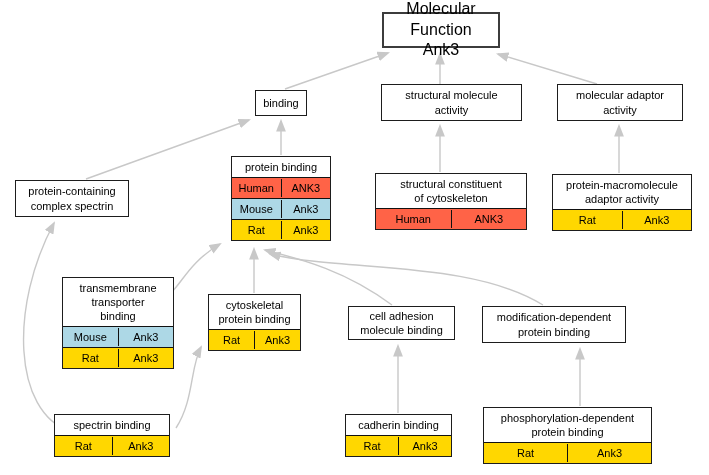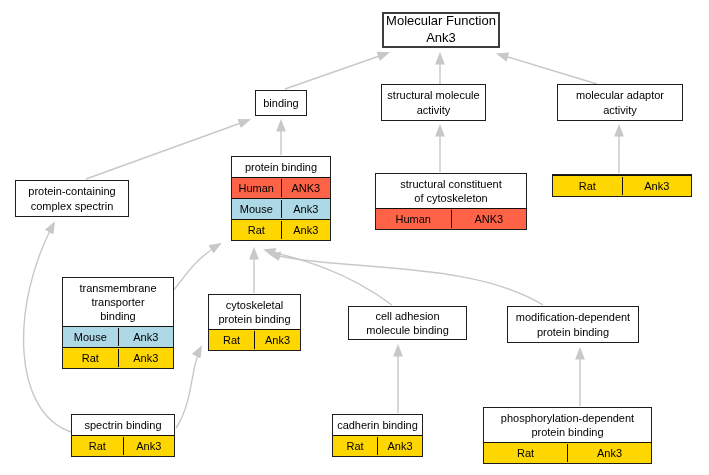--- a/index.html
+++ b/index.html
@@ -8,21 +8,21 @@
     font-family:"Liberation Sans","DejaVu Sans",sans-serif;color:#000;
   }
   #edges{position:absolute;left:0;top:0;pointer-events:none;}
   .edge{stroke:var(--edge-color,#c8c8c8);fill:none;stroke-width:1.4px;}
   #arrowhead path{fill:var(--edge-color,#c8c8c8);}
   .node{
     position:absolute;box-sizing:border-box;background:#fff;
     border:1.6px solid #1d1d1d;text-align:center;font-size:11px;line-height:1.28;
     cursor:pointer;
   }
-  .node.emph{border-width:2.2px;border-color:#3c3c3c;font-size:13px;}
+  .node.emph{border-width:2.2px;border-color:#3c3c3c;font-size:16px;}
   .node.plain{display:flex;align-items:center;justify-content:center;}
   .label{white-space:pre-line;padding:2px 2px;}
   .node.table .label{padding:3px 2px;}
   .row{display:flex;border-top:1.6px solid #111;height:20px;align-items:center;}
   .row .cell{flex:1 1 50%;line-height:18px;}
   .row .species{border-right:1.6px solid #111;}
 </style>
 </head>
 <body>
 
@@ -53,21 +53,21 @@
 
   <div class="node plain emph" style="left:382px;top:12px;width:118px;height:36px">
     <div class="label">Molecular Function
 Ank3</div>
   </div>
 
   <div class="node plain" style="left:255px;top:90px;width:52px;height:26px">
     <div class="label">binding</div>
   </div>
 
-  <div class="node plain" style="left:381px;top:84px;width:105px;height:37px">
+  <div class="node plain" style="left:381px;top:84px;width:141px;height:37px">
     <div class="label">structural molecule
 activity</div>
   </div>
 
   <div class="node plain" style="left:557px;top:84px;width:126px;height:37px">
     <div class="label">molecular adaptor
 activity</div>
   </div>
 
   <div class="node plain" style="left:15px;top:180px;width:114px;height:37px">
@@ -94,20 +94,22 @@
   <div class="node table" style="left:375px;top:173px;width:152px">
     <div class="label">structural constituent
 of cytoskeleton</div>
     <div class="row" style="background-color: rgb(255, 99, 71);">
       <span class="cell species">Human</span>
       <span class="cell gene">ANK3</span>
     </div>
   </div>
 
   <div class="node table" style="left:552px;top:174px;width:140px">
+    <div class="label">protein-macromolecule
+adaptor activity</div>
     <div class="row" style="background-color: rgb(255, 215, 0);">
       <span class="cell species">Rat</span>
       <span class="cell gene">Ank3</span>
     </div>
   </div>
 
   <div class="node table" style="left:62px;top:277px;width:112px">
     <div class="label">transmembrane
 transporter
 binding</div>
@@ -123,39 +125,39 @@
 
   <div class="node table" style="left:208px;top:294px;width:93px">
     <div class="label">cytoskeletal
 protein binding</div>
     <div class="row" style="background-color: rgb(255, 215, 0);">
       <span class="cell species">Rat</span>
       <span class="cell gene">Ank3</span>
     </div>
   </div>
 
-  <div class="node plain" style="left:348px;top:306px;width:119px;height:34px">
+  <div class="node plain" style="left:348px;top:306px;width:107px;height:34px">
     <div class="label">cell adhesion
 molecule binding</div>
   </div>
 
-  <div class="node plain" style="left:507px;top:306px;width:132px;height:37px">
+  <div class="node plain" style="left:482px;top:306px;width:144px;height:37px">
     <div class="label">modification-dependent
 protein binding</div>
   </div>
 
-  <div class="node table" style="left:71px;top:414px;width:104px">
+  <div class="node table" style="left:54px;top:414px;width:116px">
     <div class="label">spectrin binding</div>
     <div class="row" style="background-color: rgb(255, 215, 0);">
       <span class="cell species">Rat</span>
       <span class="cell gene">Ank3</span>
     </div>
   </div>
 
-  <div class="node table" style="left:332px;top:414px;width:91px">
+  <div class="node table" style="left:345px;top:414px;width:107px">
     <div class="label">cadherin binding</div>
     <div class="row" style="background-color: rgb(255, 215, 0);">
       <span class="cell species">Rat</span>
       <span class="cell gene">Ank3</span>
     </div>
   </div>
 
   <div class="node table" style="left:483px;top:407px;width:169px">
     <div class="label">phosphorylation-dependent
 protein binding</div>

